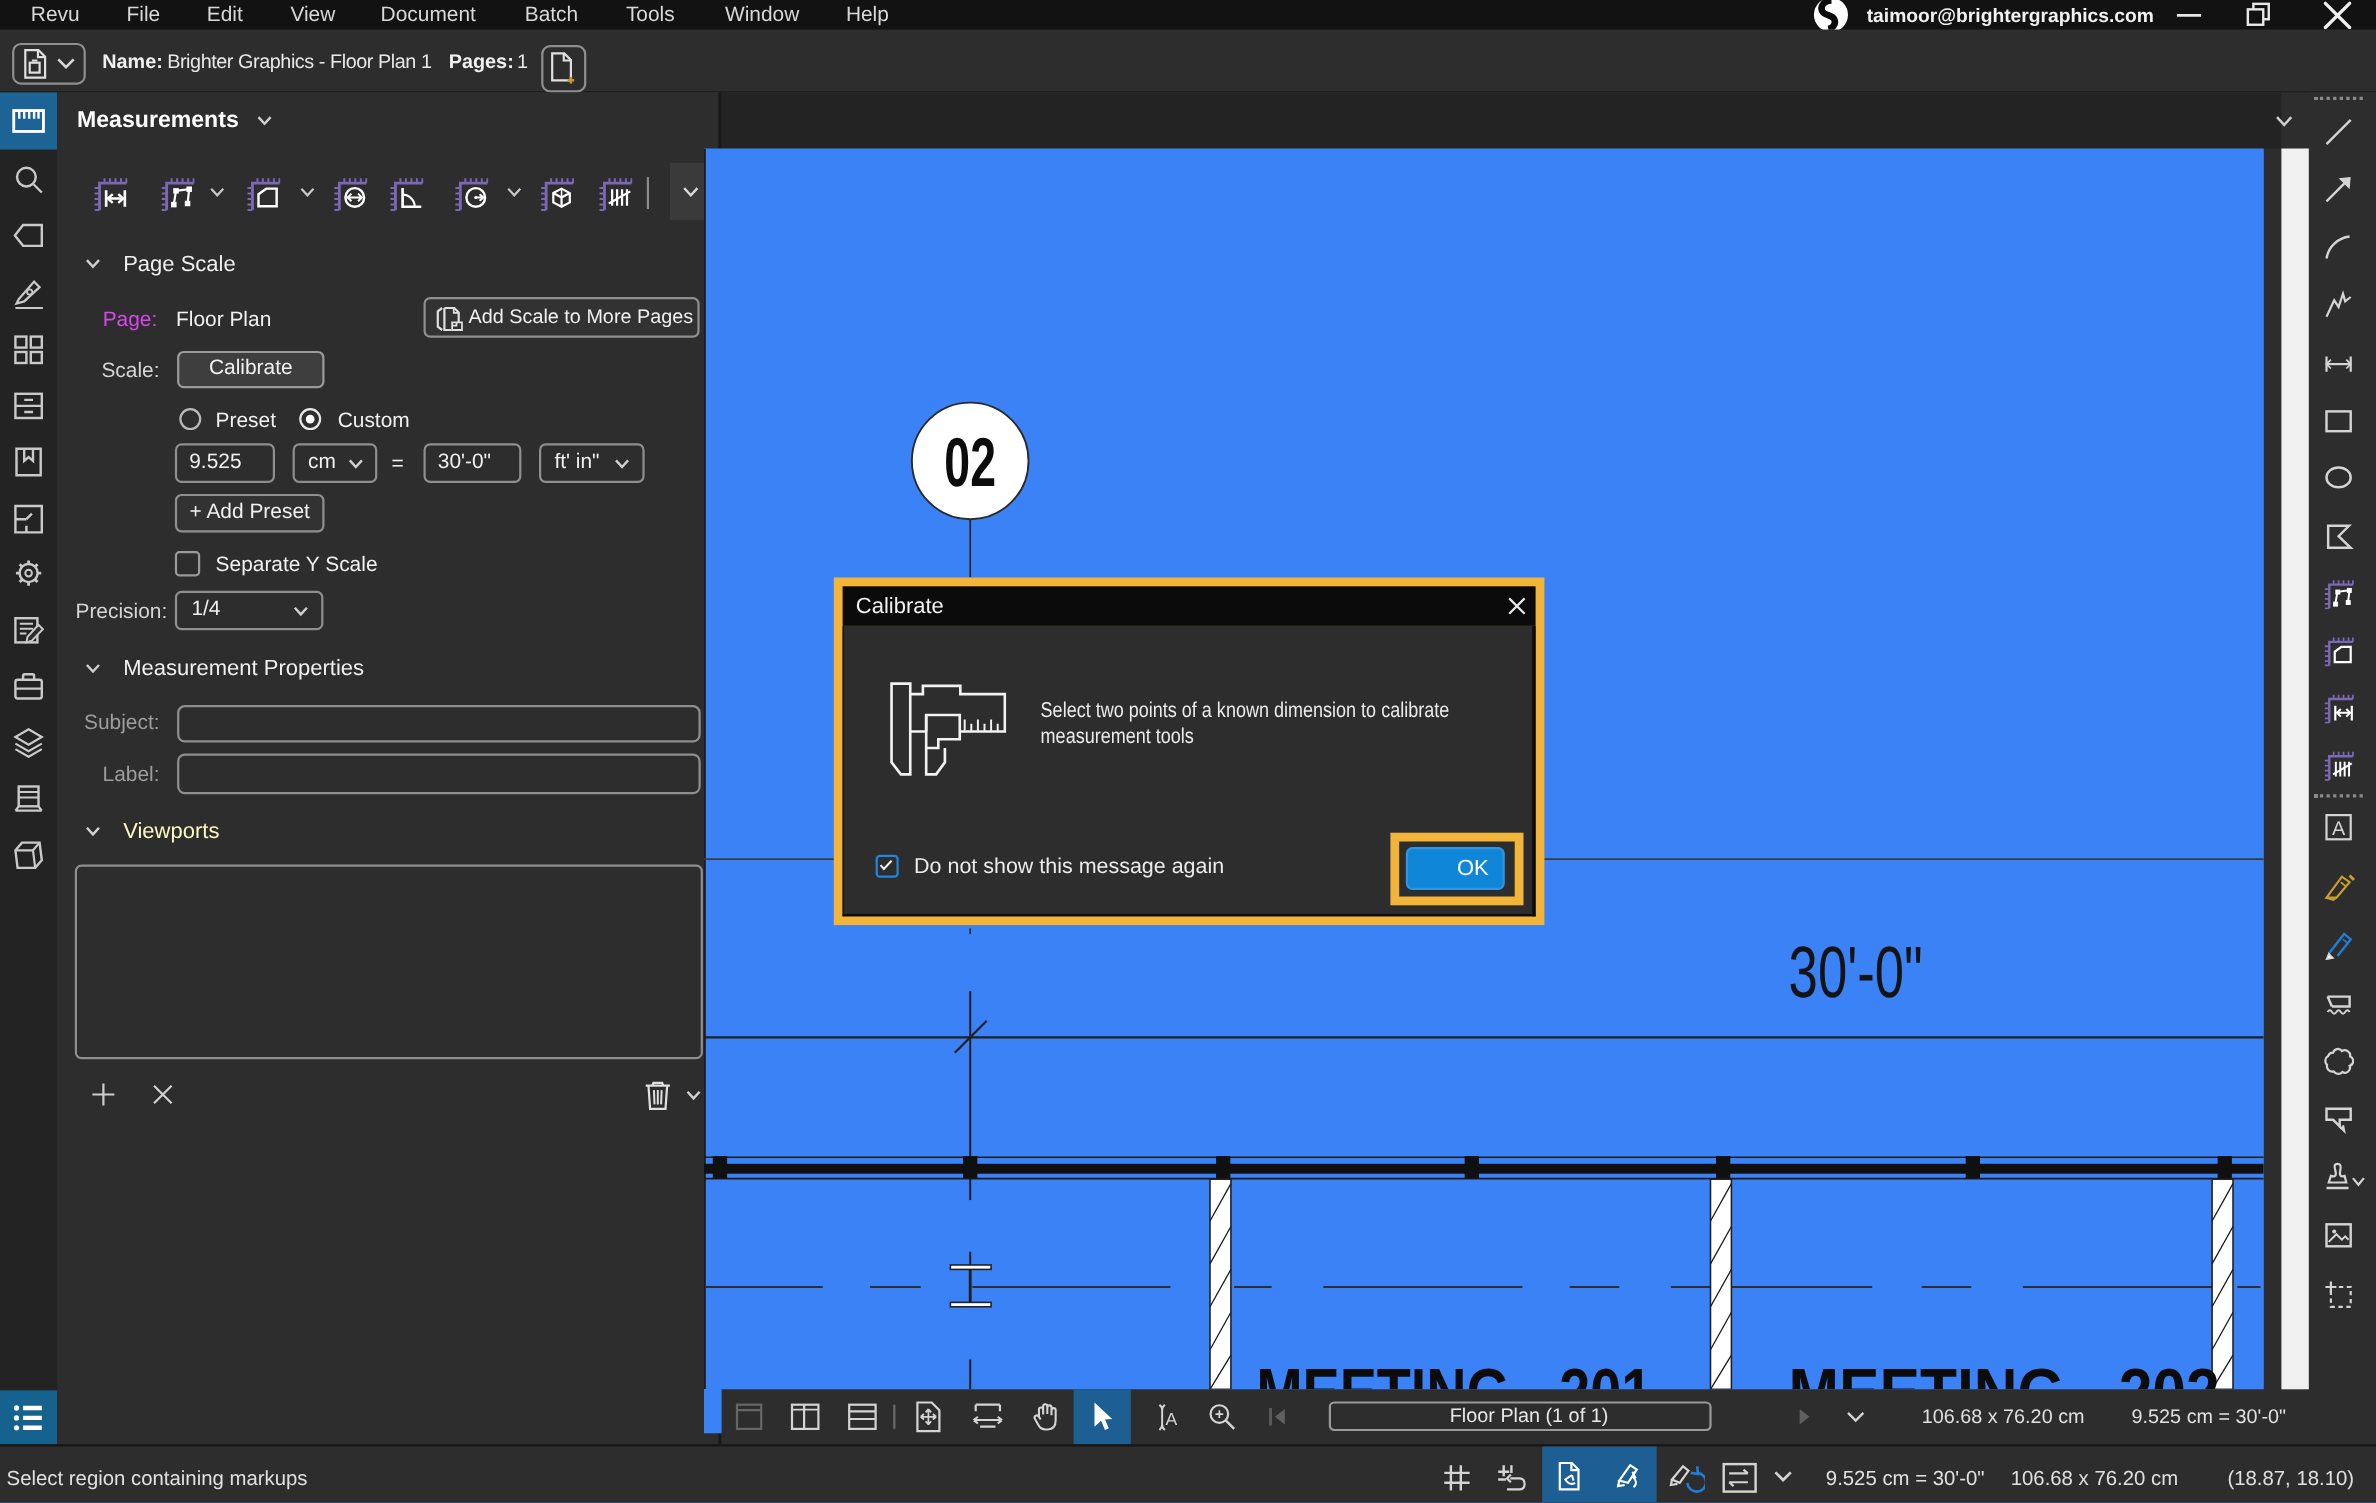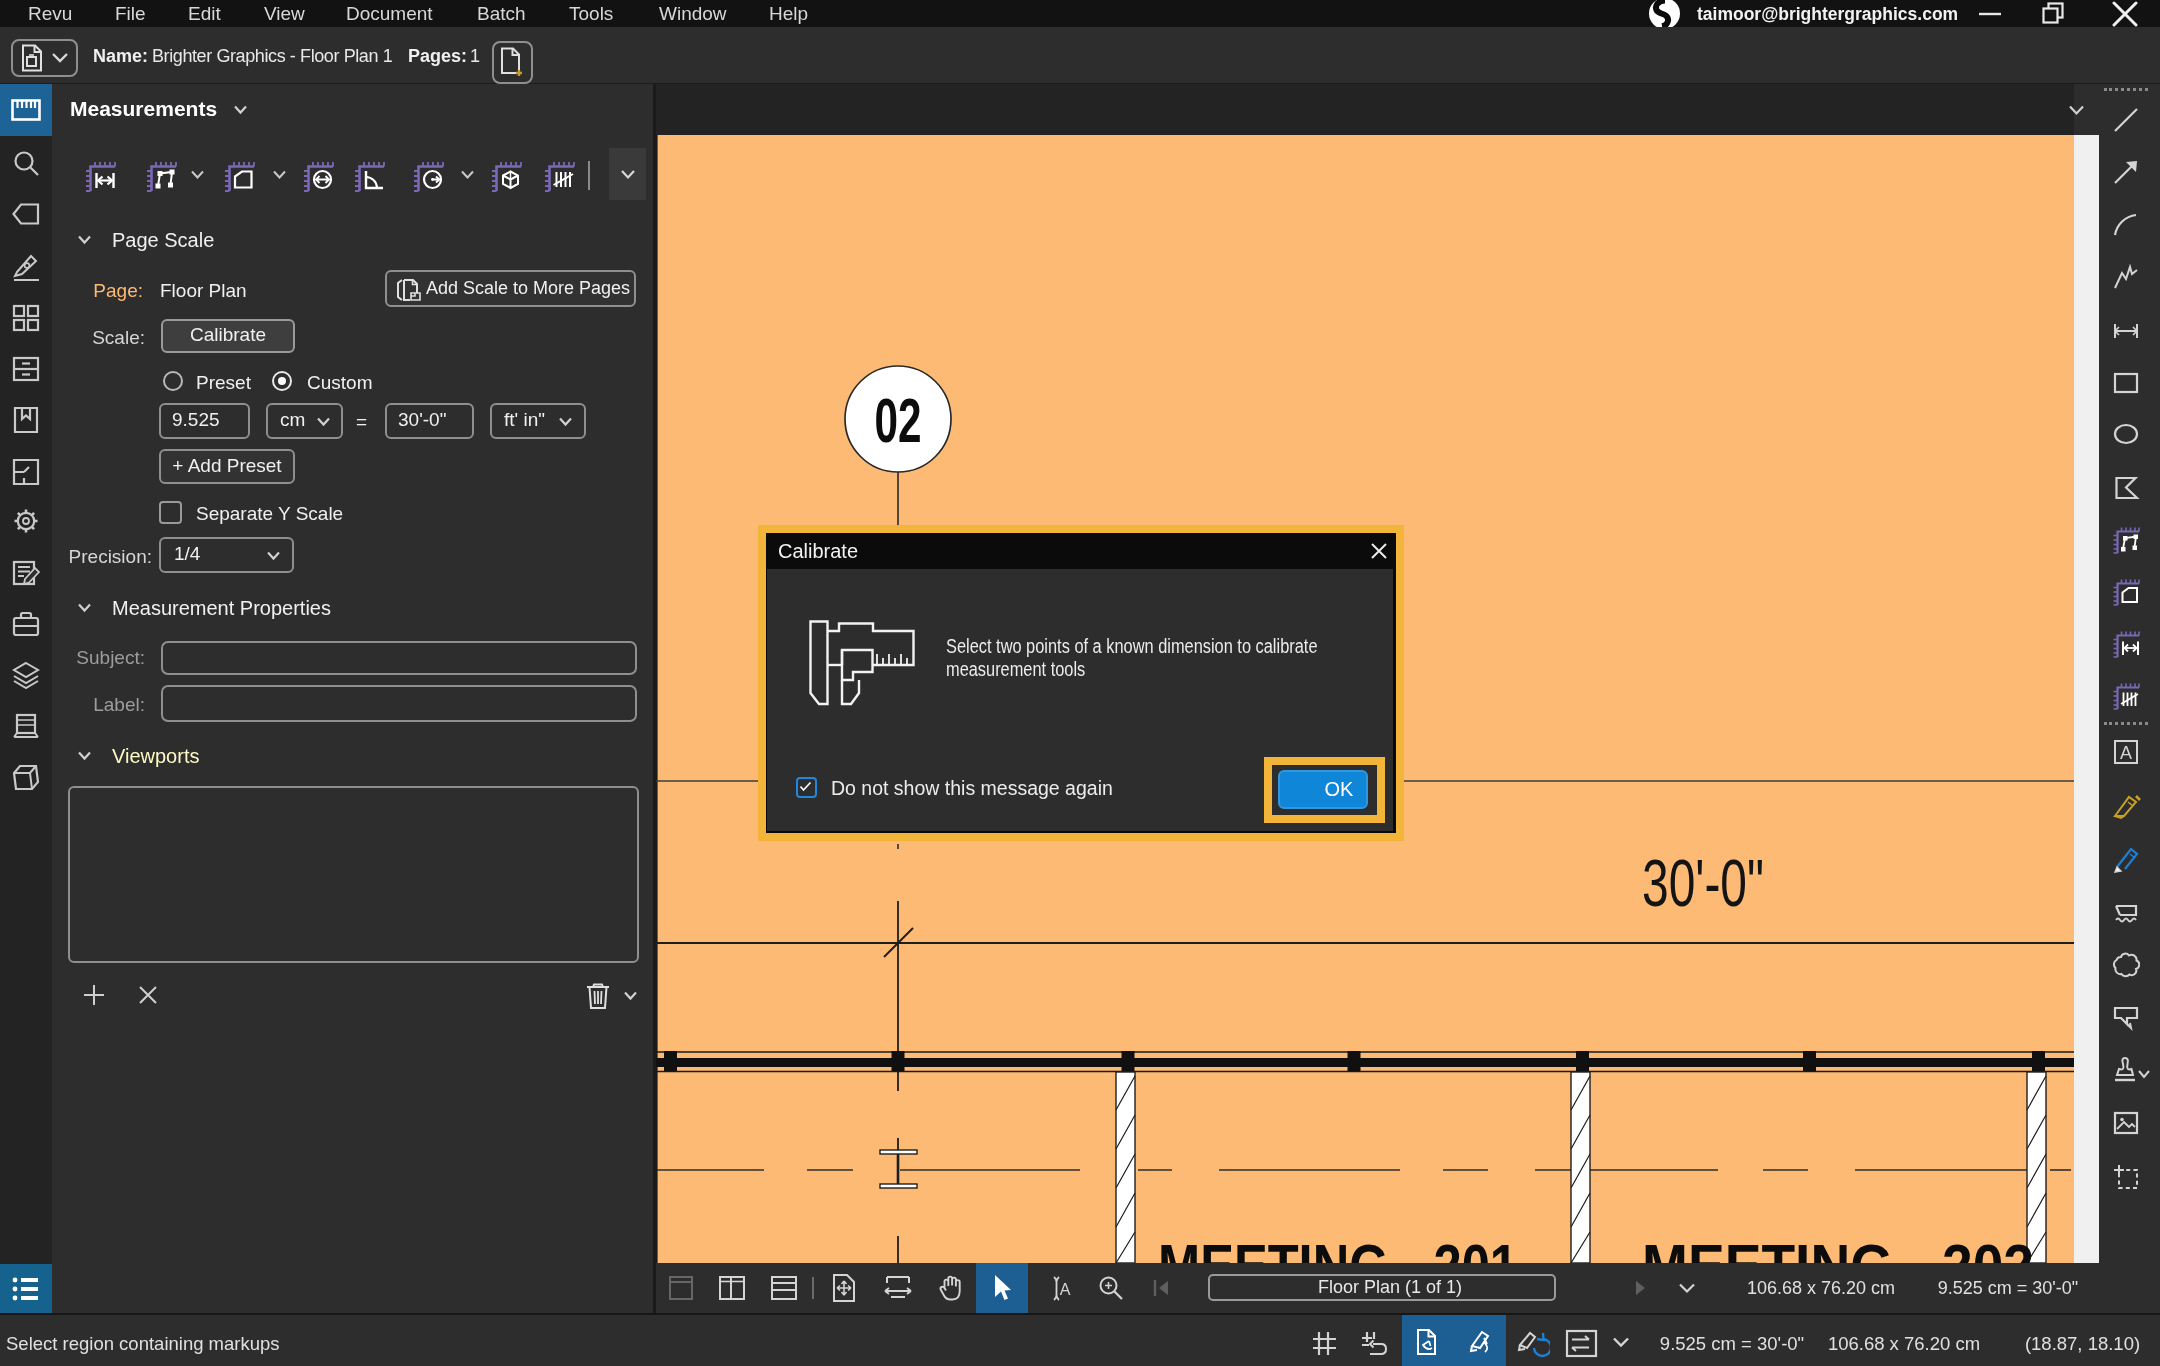--- a/index.html
+++ b/index.html
@@ -212,21 +212,21 @@
     <svg class="abs" style="left:11px;top:20px;" width="16" height="13" viewBox="0 0 16 13">
           <path d="M2 3 L8 9.5 L14 3" fill="none" stroke="#d8d8d8" stroke-width="2.2"></path>
         </svg>
   </div>
 
   <svg class="abs" style="left:25px;top:150px;" width="15" height="12" viewBox="0 0 15 12">
         <path d="M2 2.5 L7.5 8.5 L13 2.5" fill="none" stroke="#d0d0d0" stroke-width="2.2"></path>
       </svg>
   <span class="abs" style="left:60px;top:145px;font-size:20px;color:#f0f0f0;">Page Scale</span>
 
-  <span class="abs txt" style="left:0px;top:196px;width:91px;text-align:right;color:#fdba74;">Page:</span>
+  <span class="abs txt" style="left:0px;top:196px;width:91px;text-align:right;color:#d946ef;">Page:</span>
   <span class="abs txt" style="left:108px;top:196px;color:#f0f0f0;">Floor Plan</span>
   <div class="abs" style="left:333px;top:186px;width:251px;height:37px;background:#323232;border:2px solid #8f8f8f;border-radius:6px;box-sizing:border-box;">
     <svg class="abs" style="left:9px;top:6px;" width="26" height="24" viewBox="0 0 26 24">
           <path d="M6 2 L2 5 L2 19 L6 22" fill="none" stroke="#e0e0e0" stroke-width="2"></path>
           <path d="M8 2 L17 2 L21 6 L21 15 M8 2 L8 22 L14 22" fill="none" stroke="#e0e0e0" stroke-width="2"></path>
           <path d="M16.5 2 L16.5 6.5 L21 6.5" fill="none" stroke="#e0e0e0" stroke-width="1.6"></path>
           <path d="M15 15 L24 15 L24 22 L15 22 Z M15 18 L19 18 L19 15" fill="none" stroke="#e0e0e0" stroke-width="1.6"></path>
         </svg>
     <span class="abs" style="left:39px;top:6px;color:#f0f0f0;font-size:18px;white-space:nowrap;">Add Scale to More Pages</span>
   </div>
@@ -309,21 +309,21 @@
       </svg>
 </div>
 <div class="abs" style="left:653px;top:84px;width:3px;height:1229px;background:#1a1a1a;"></div>
 
 <div class="abs" id="tabbar" style="left:656px;top:84px;width:1418px;height:51px;background:#232323;">
   <svg class="abs" style="left:1412px;top:20px;" width="17" height="13" viewBox="0 0 17 13">
         <path d="M2 2.5 L8.5 9.5 L15 2.5" fill="none" stroke="#d0d0d0" stroke-width="2.2"></path>
       </svg>
 </div>
 
-<div class="abs" id="canvas" style="left:656px;top:135px;width:1418px;height:1168px;background:#fdba74;overflow:hidden;">
+<div class="abs" id="canvas" style="left:640px;top:135px;width:1418px;height:1168px;background:#3b82f6;overflow:hidden;">
 <svg width="1418" height="1128" viewBox="0 0 1418 1128">
 
   <rect x="0" y="0" width="1.6" height="1128" fill="#1a1a1a"></rect>
 
   <line x1="0" y1="646" x2="1418" y2="646" stroke="#3c3c3c" stroke-width="1.6"></line>
 
   <line x1="0" y1="808" x2="1418" y2="808" stroke="#1e1e1e" stroke-width="2"></line>
 
   <line x1="228" y1="822" x2="257" y2="793" stroke="#1e1e1e" stroke-width="2"></line>
 

